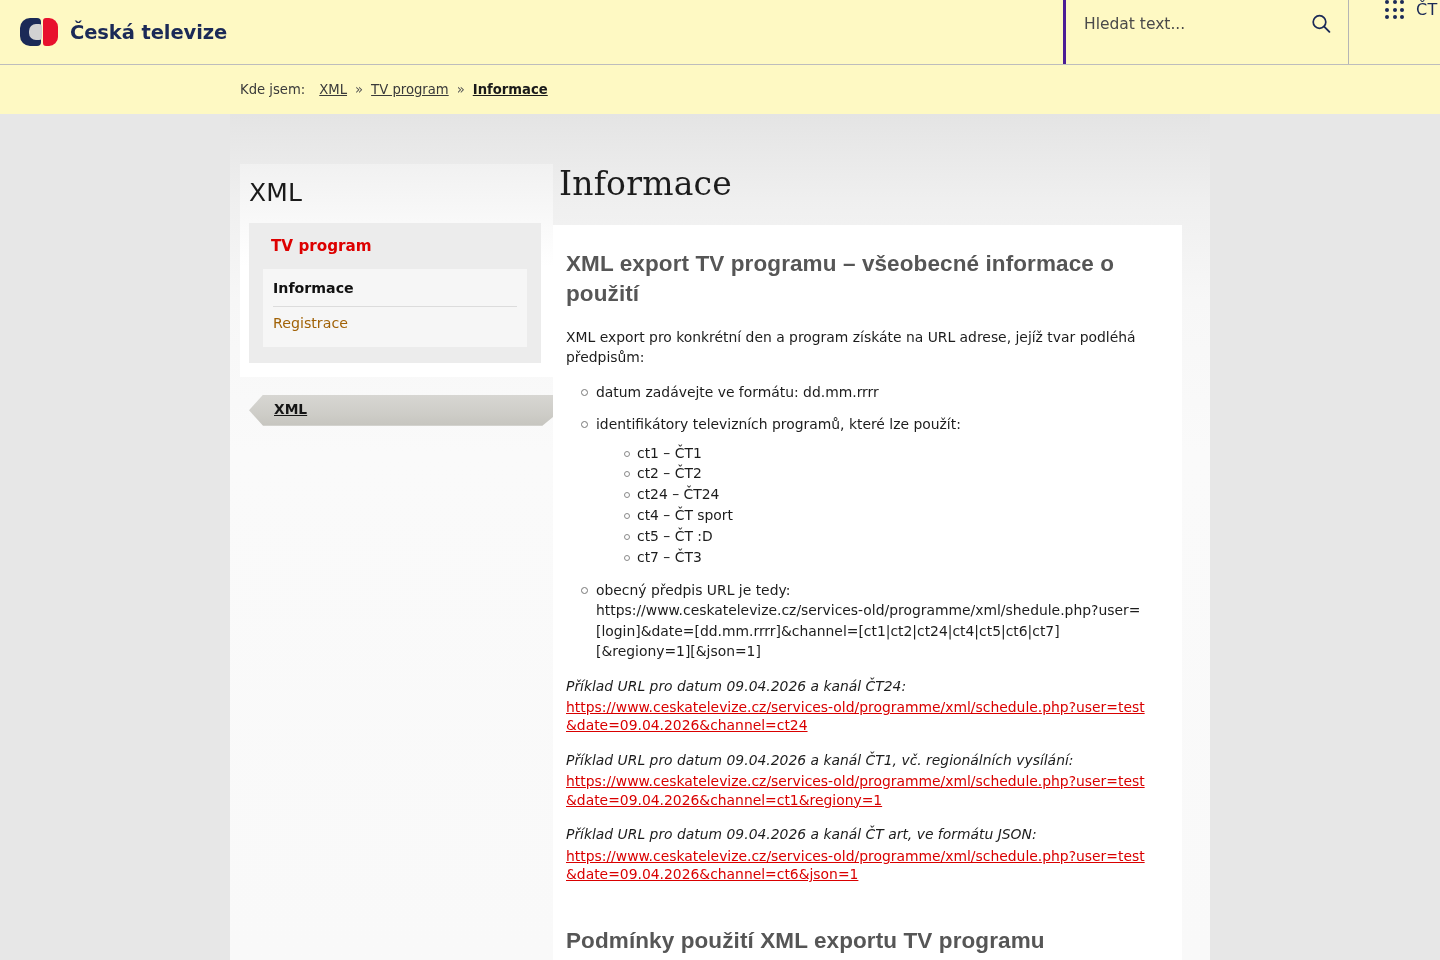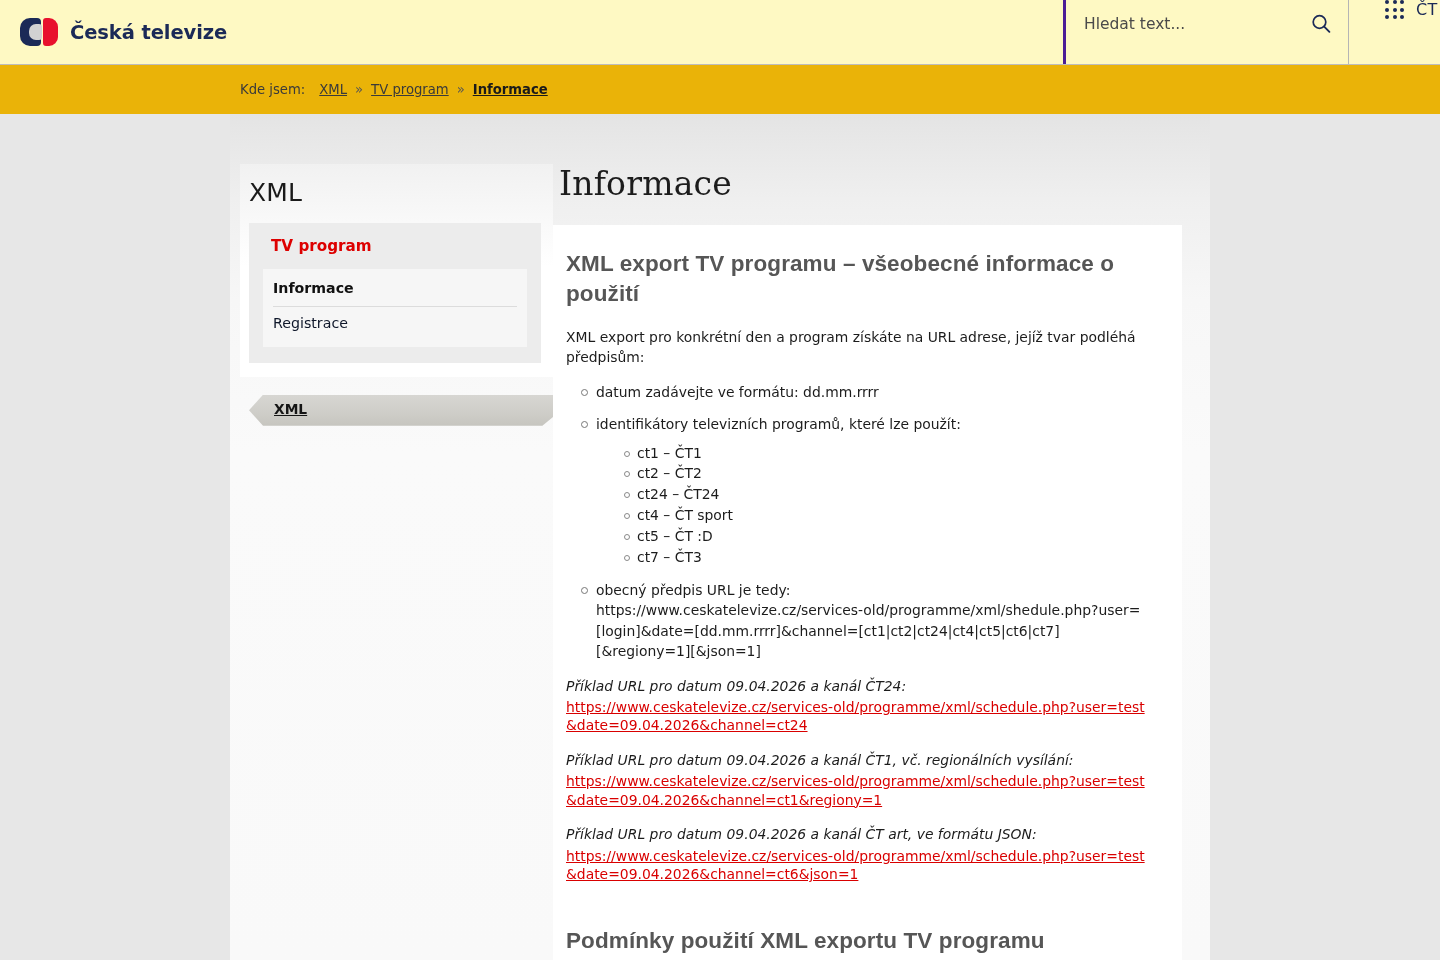--- a/index.html
+++ b/index.html
@@ -115,21 +115,21 @@
     border-radius: 50%;
   }
   .ct-label {
     font-size: 16px;
     color: #1b2a57;
     letter-spacing: 0.3px;
   }
 
   
   .breadcrumb {
-    background: #eab308;
+    background: #fef9c3;
     height: 49px;
     display: flex;
     align-items: center;
     padding-left: 240px;
     font-size: 13.2px;
     color: #3a3a3a;
     gap: 6px;
   }
   .breadcrumb .bc-label { margin-right: 8px; }
   .breadcrumb a {
@@ -192,21 +192,21 @@
     font-size: 15.2px;
     padding: 0 0 14px 8px;
   }
   .nav-list {
     background: #f6f6f6;
     padding: 3px 10px 6px 10px;
   }
   .nav-item {
     display: block;
     font-size: 14.2px;
-    color: #0f172a;
+    color: #a16207;
     text-decoration: none;
     padding: 7px 0 7px 0;
     border-bottom: 1px solid #dcdcdc;
     line-height: 1.4;
   }
   .nav-item:last-child { border-bottom: none; }
   .nav-item.active { font-weight: bold; color: #111; }
 
   .tab-strip {
     position: relative;

